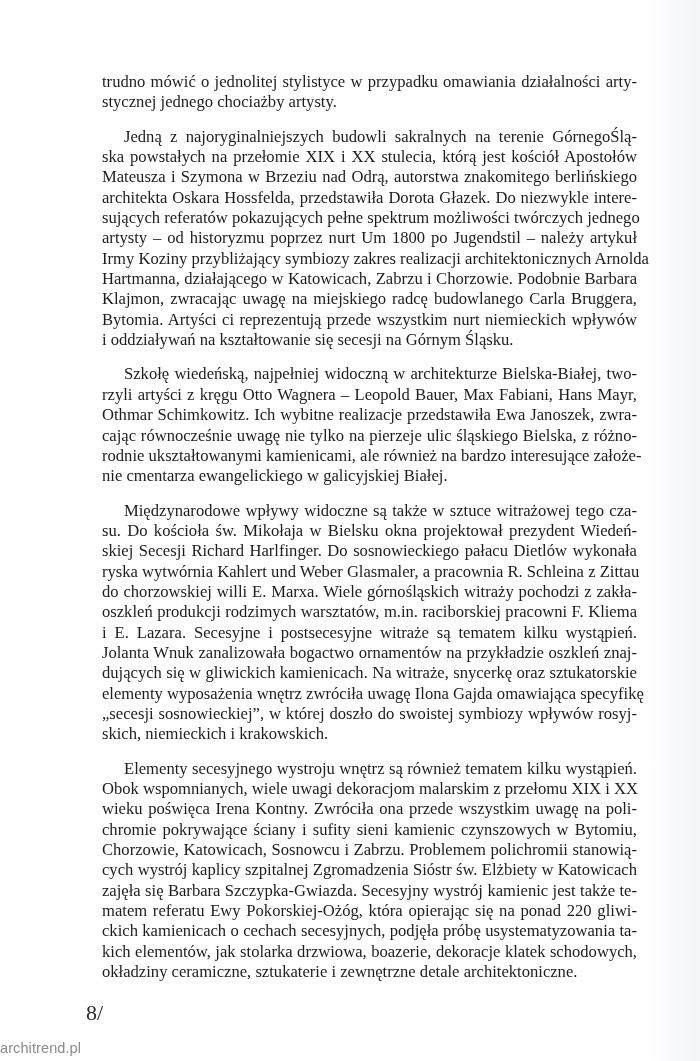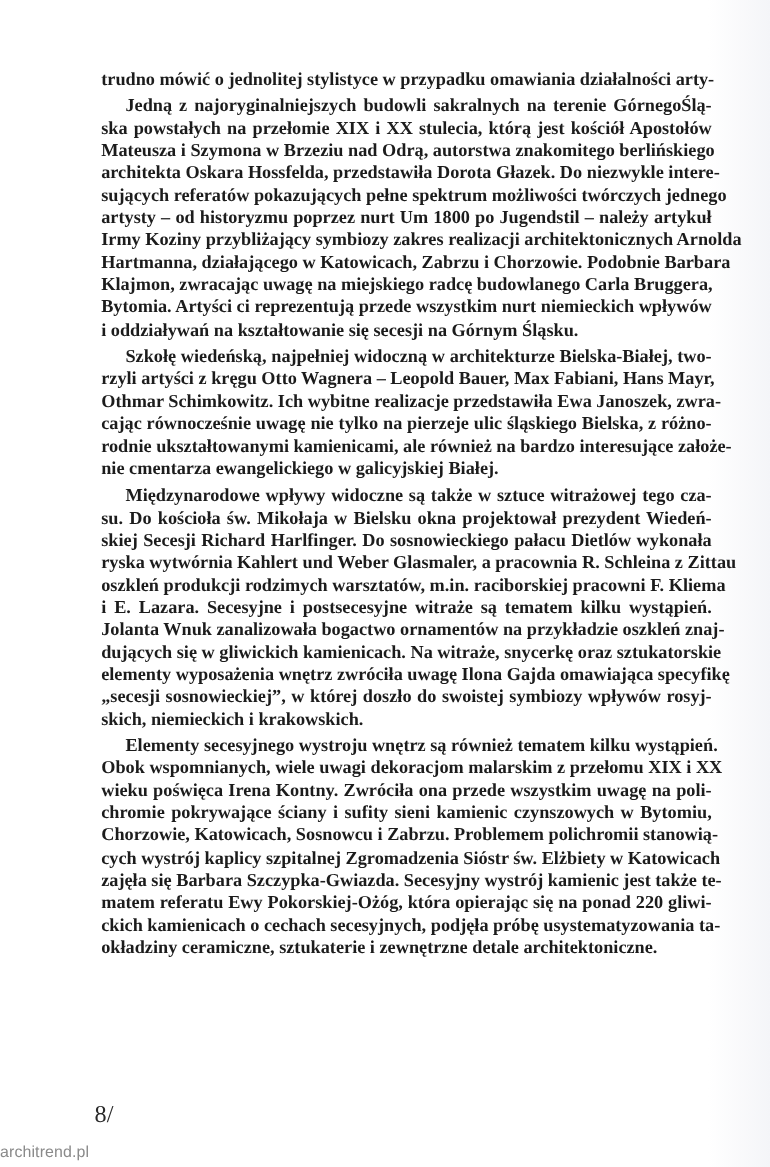--- a/index.html
+++ b/index.html
@@ -23,27 +23,26 @@
       height: 1061px;
       background: linear-gradient(to right, #ffffff 0%, #ffffff 92%, #f4f5f8 100%);
     }
     .text-block {
       position: absolute;
       left: 88px;
       top: 58px;
       width: 563px;
     }
     .para {
-      margin: 4px;
+      margin: 14px;
       font-size: 16.6px;
       line-height: 20.35px;
       text-align: justify;
       text-indent: 0;
       hyphens: manual;
-      font-weight: bold;
     }
     .line {
       display: block;
       text-align: justify;
       text-align-last: justify;
       white-space: nowrap;
       height: 20.35px;
     }
     .line.last {
       text-align-last: left;
@@ -70,20 +69,21 @@
     }
   </style>
 </head>
 <body>
 
 <div class="page">
   <div class="text-block">
 
     <p class="para">
       <span class="line">trudno mówić o jednolitej stylistyce w przypadku omawiania działalności arty-</span>
+      <span class="line last">stycznej jednego chociażby artysty.</span>
     </p>
 
     <p class="para">
       <span class="line first-indent">Jedną z najoryginalniejszych budowli sakralnych na terenie GórnegoŚlą-</span>
       <span class="line">ska powstałych na przełomie XIX i XX stulecia, którą jest kościół Apostołów</span>
       <span class="line">Mateusza i Szymona w Brzeziu nad Odrą, autorstwa znakomitego berlińskiego</span>
       <span class="line">architekta Oskara Hossfelda, przedstawiła Dorota Głazek. Do niezwykle intere-</span>
       <span class="line">sujących referatów pokazujących pełne spektrum możliwości twórczych jednego</span>
       <span class="line">artysty – od historyzmu poprzez nurt Um 1800 po Jugendstil – należy artykuł</span>
       <span class="line">Irmy Koziny przybliżający symbiozy zakres realizacji architektonicznych Arnolda</span>
@@ -100,39 +100,41 @@
       <span class="line">cając równocześnie uwagę nie tylko na pierzeje ulic śląskiego Bielska, z różno-</span>
       <span class="line">rodnie ukształtowanymi kamienicami, ale również na bardzo interesujące założe-</span>
       <span class="line last">nie cmentarza ewangelickiego w galicyjskiej Białej.</span>
     </p>
 
     <p class="para">
       <span class="line first-indent">Międzynarodowe wpływy widoczne są także w sztuce witrażowej tego cza-</span>
       <span class="line">su. Do kościoła św. Mikołaja w Bielsku okna projektował prezydent Wiedeń-</span>
       <span class="line">skiej Secesji Richard Harlfinger. Do sosnowieckiego pałacu Dietlów wykonała</span>
       <span class="line">ryska wytwórnia Kahlert und Weber Glasmaler, a pracownia R. Schleina z Zittau</span>
+      <span class="line">do chorzowskiej willi E. Marxa. Wiele górnośląskich witraży pochodzi z zakła-</span>
       <span class="line">oszkleń produkcji rodzimych warsztatów, m.in. raciborskiej pracowni F. Kliema</span>
       <span class="line">i E. Lazara. Secesyjne i postsecesyjne witraże są tematem kilku wystąpień.</span>
       <span class="line">Jolanta Wnuk zanalizowała bogactwo ornamentów na przykładzie oszkleń znaj-</span>
       <span class="line">dujących się w gliwickich kamienicach. Na witraże, snycerkę oraz sztukatorskie</span>
       <span class="line">elementy wyposażenia wnętrz zwróciła uwagę Ilona Gajda omawiająca specyfikę</span>
       <span class="line">„secesji sosnowieckiej”, w której doszło do swoistej symbiozy wpływów rosyj-</span>
       <span class="line last">skich, niemieckich i krakowskich.</span>
     </p>
 
     <p class="para">
       <span class="line first-indent">Elementy secesyjnego wystroju wnętrz są również tematem kilku wystąpień.</span>
       <span class="line">Obok wspomnianych, wiele uwagi dekoracjom malarskim z przełomu XIX i XX</span>
       <span class="line">wieku poświęca Irena Kontny. Zwróciła ona przede wszystkim uwagę na poli-</span>
       <span class="line">chromie pokrywające ściany i sufity sieni kamienic czynszowych w Bytomiu,</span>
       <span class="line">Chorzowie, Katowicach, Sosnowcu i Zabrzu. Problemem polichromii stanowią-</span>
       <span class="line">cych wystrój kaplicy szpitalnej Zgromadzenia Sióstr św. Elżbiety w Katowicach</span>
       <span class="line">zajęła się Barbara Szczypka-Gwiazda. Secesyjny wystrój kamienic jest także te-</span>
       <span class="line">matem referatu Ewy Pokorskiej-Ożóg, która opierając się na ponad 220 gliwi-</span>
       <span class="line">ckich kamienicach o cechach secesyjnych, podjęła próbę usystematyzowania ta-</span>
+      <span class="line">kich elementów, jak stolarka drzwiowa, boazerie, dekoracje klatek schodowych,</span>
       <span class="line last">okładziny ceramiczne, sztukaterie i zewnętrzne detale architektoniczne.</span>
     </p>
 
   </div>
 
   <div class="page-number">8/</div>
 
   <div class="watermark">architrend.pl</div>
 </div>
 

